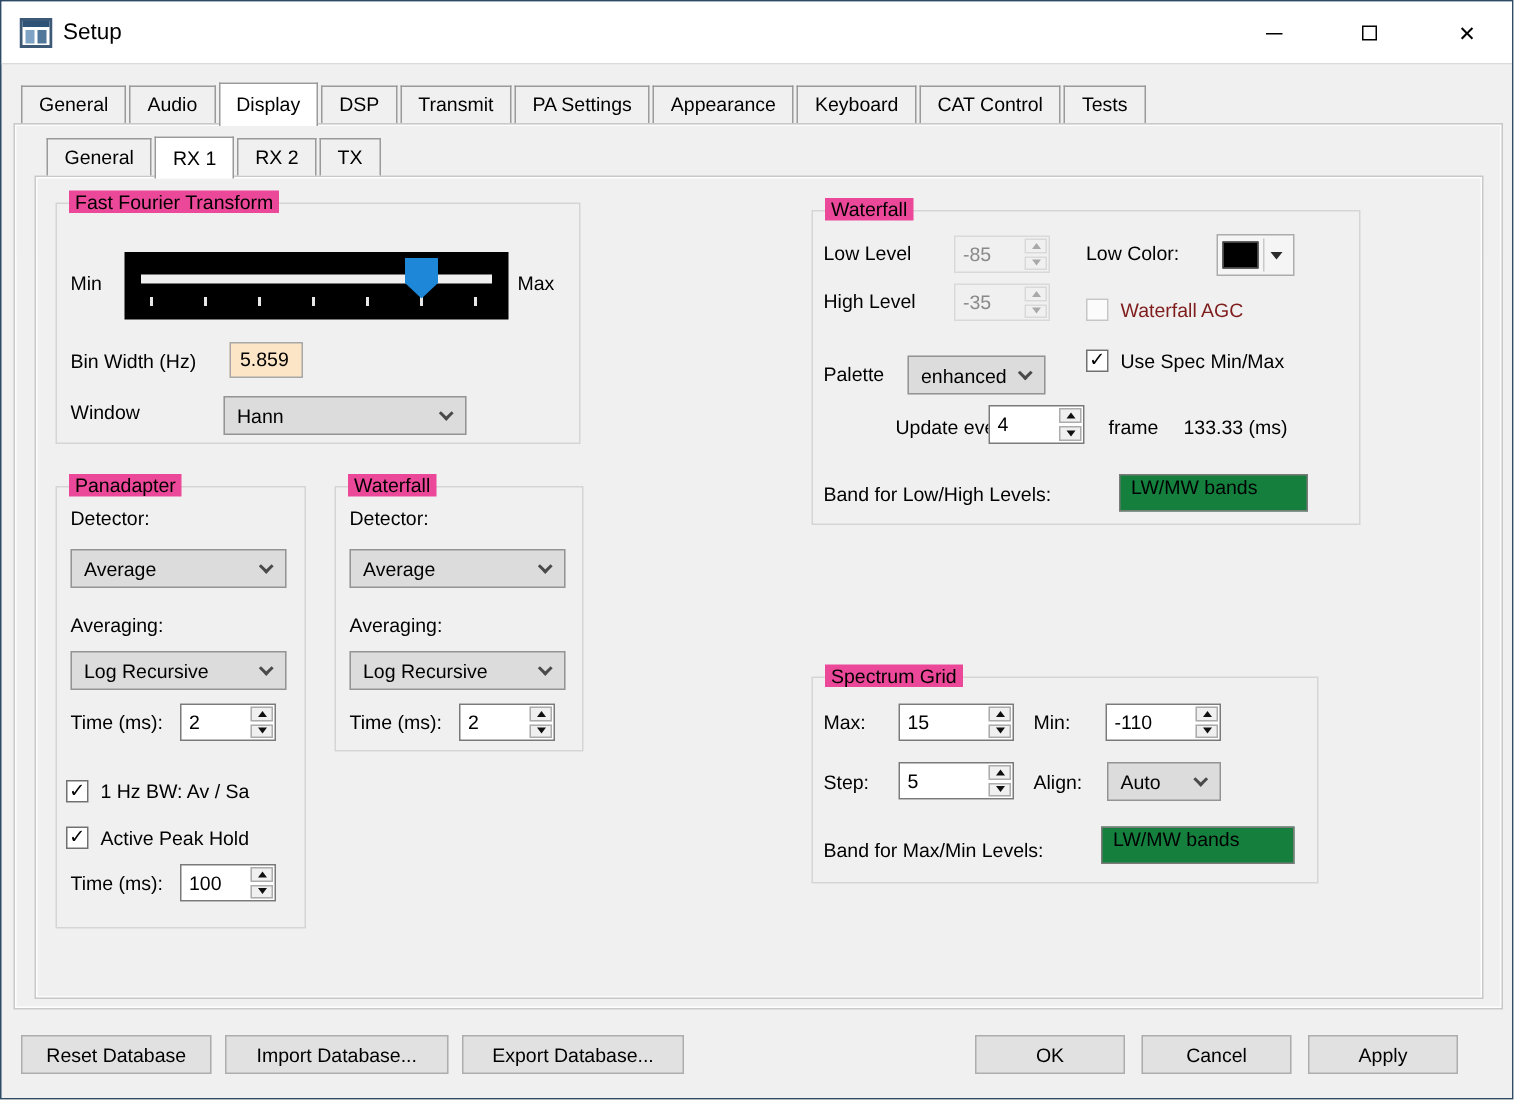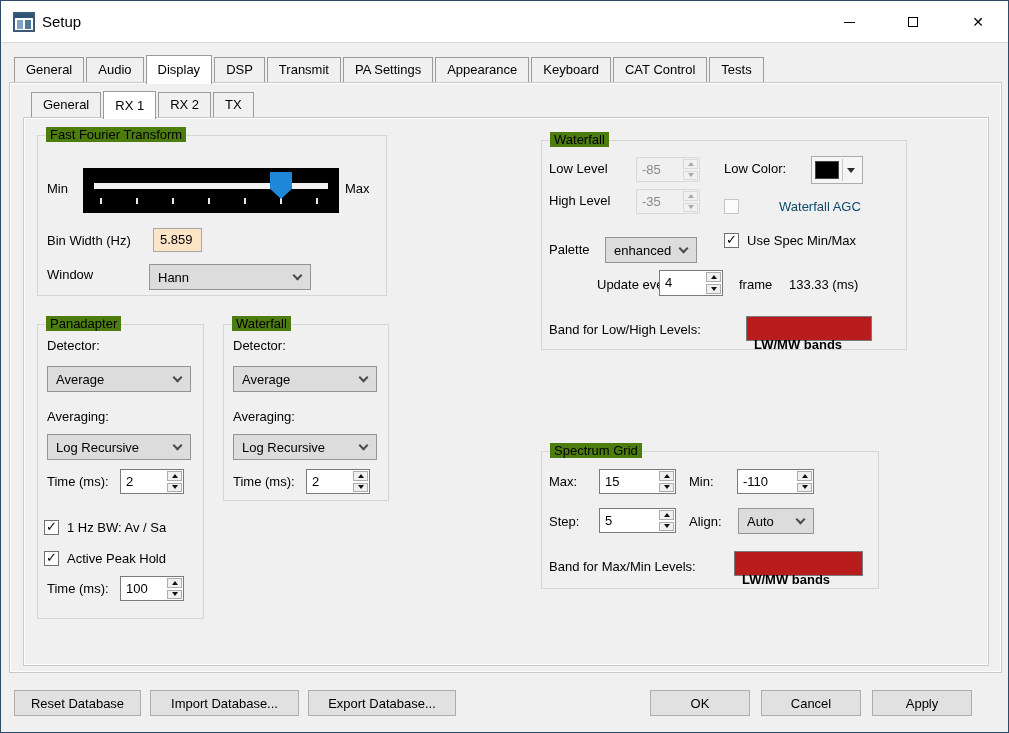--- a/index.html
+++ b/index.html
@@ -19,45 +19,45 @@
 
   .tabstrip { position:absolute; display:flex; align-items:flex-end; z-index:6; }
   .tab { padding:0 11px; line-height:24px; height:25px; background:#F0F0F0; border:1px solid #9a9a9a; border-bottom:none; margin-right:2px; white-space:nowrap; }
   .tab.active { height:29px; line-height:28px; background:#fff; margin-bottom:-2px; z-index:7; position:relative; }
   .subtab { height:25px; line-height:24px; }
   .subtab.active { height:28px; line-height:27px; }
 
   .page { position:absolute; background:#F0F0F0; border:1px solid #c9c9c9; box-shadow:inset 0 0 0 1px #fdfdfd; }
 
   .groupbox { position:absolute; border:1px solid #d5d5d5; }
-  .legend { position:absolute; top:-9px; left:8px; background:#4d7c0f; padding:0 4px; white-space:nowrap; }
+  .legend { position:absolute; top:-9px; left:8px; background:#ec4899; padding:0 4px; white-space:nowrap; }
 
   .label { position:absolute; white-space:nowrap; }
-  .label.dis { color:#0c4a6e;margin-left:32px; }
+  .label.dis { color:#7f1d1d; }
 
   .combo { position:absolute; background:#dcdcdc; border:1px solid #949494; display:flex; align-items:center; height:26px; padding-left:8px; }
   .combo .val { flex:1; }
   .chev { width:7px; height:7px; border-right:2px solid #4a4a4a; border-bottom:2px solid #4a4a4a; transform:rotate(45deg); margin:-4px 9px 0 0; }
 
   .spin { position:absolute; display:flex; background:#fff; border:1px solid #7a7a7a; height:25px; }
   .spin .val { flex:1; padding:4px 0 0 5px; }
   .spin .btns { width:17px; display:flex; flex-direction:column; }
   .spin .sbtn { flex:1; margin:1px 1px; background:#f0f0f0; border:1px solid #acacac; display:flex; align-items:center; justify-content:center; }
   .tri-up { width:0; height:0; border-left:3px solid transparent; border-right:3px solid transparent; border-bottom:4px solid #101010; }
   .tri-dn { width:0; height:0; border-left:3px solid transparent; border-right:3px solid transparent; border-top:4px solid #101010; }
   .spin.dis { background:#f0f0f0; border-color:#d9d9d9; color:#8a8a8a; }
   .spin.dis .sbtn { border-color:#d9d9d9; }
   .spin.dis .tri-up { border-bottom-color:#a9a9a9; }
   .spin.dis .tri-dn { border-top-color:#a9a9a9; }
 
   .cb { position:absolute; width:15px; height:15px; background:#fff; border:1px solid #707070; display:flex; align-items:center; justify-content:center; }
   .cb .mark { font-size:13px; line-height:13px; margin-top:-2px; }
   .cb.dis { border-color:#c6c6c6; background:#fbfbfb; }
 
-  .textbox { position:absolute; background:#b91c1c; border:1px solid #7a7a7a; padding:20px 0 0 7px;font-weight:bold; }
+  .textbox { position:absolute; background:#15803d; border:1px solid #7a7a7a; padding:0 0 0 7px; }
   .binwidth { position:absolute; background:#fce4c6; border:1px solid #a8a8a8; padding:3px 0 0 6px; }
 
   .btn-std { position:absolute; height:26px; background:#e1e1e1; border:1px solid #adadad; display:flex; align-items:center; justify-content:center; white-space:nowrap; }
 
   .slider { position:absolute; background:#000; }
   .slider .track { position:absolute; left:11px; top:15px; width:234px; height:6px; background:#f0f0f0; }
   .slider .tick { position:absolute; top:30px; width:2px; height:6px; background:#e8e8e8; }
   .slider .thumb { position:absolute; top:4px; width:22px; height:27px; background:#1e87d8; clip-path:polygon(0 0,100% 0,100% 62%,50% 100%,0 62%); }
 
   .colorbtn { position:absolute; background:#f5f5f5; border:1px solid #acacac; display:flex; align-items:center; }

